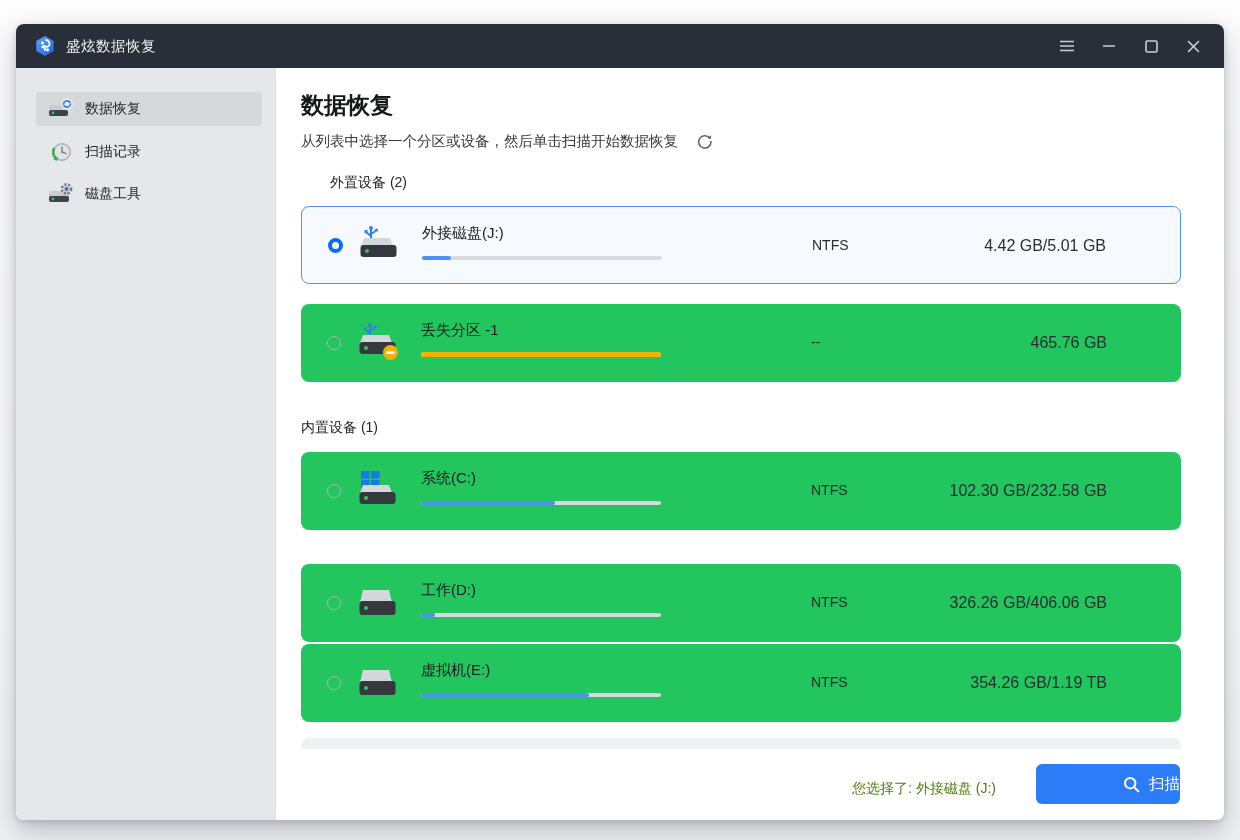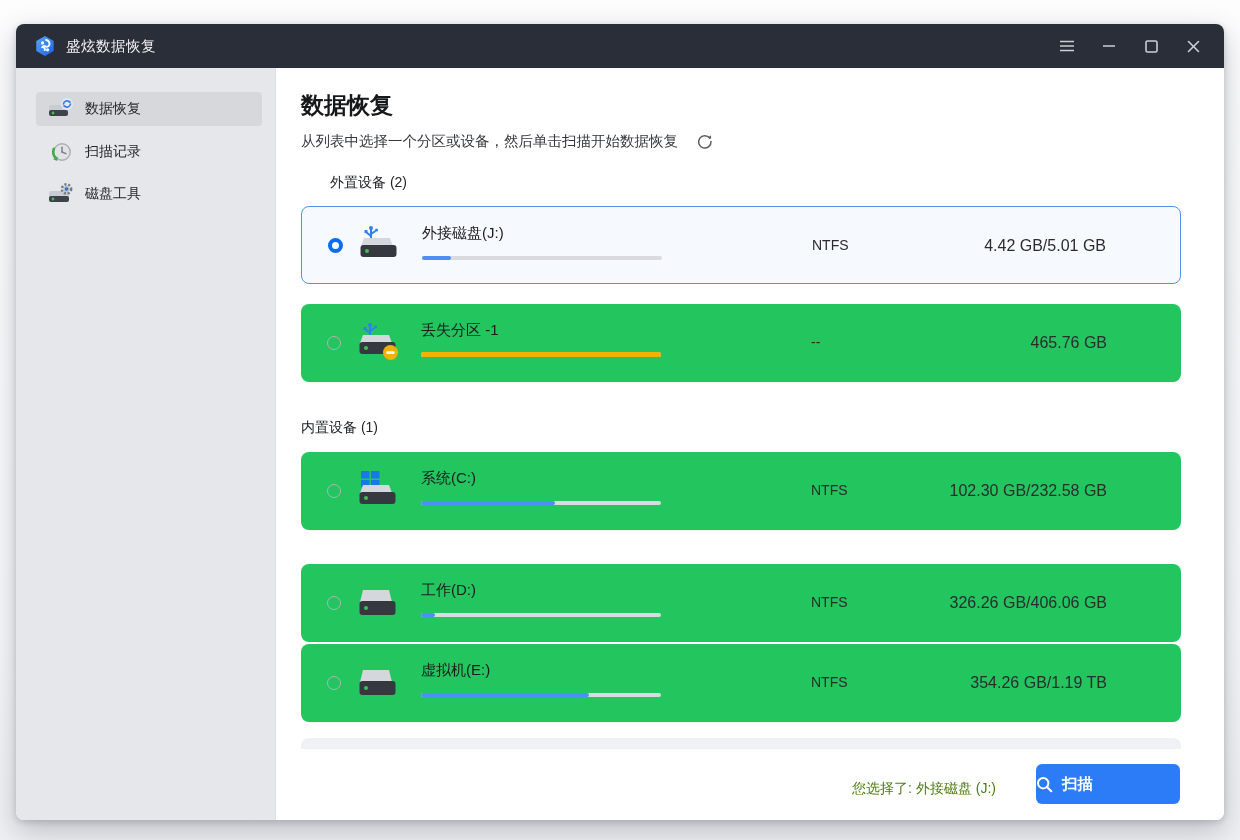--- a/index.html
+++ b/index.html
@@ -72,21 +72,21 @@
   .bar-track { position:absolute; left:120px; top:49px; width:240px; height:4px; border-radius:2px; background:#d9dbe0; }
   .bar-track.thick { height:5px; top:48px; border-radius:2.5px; }
   .bar-fill { height:100%; border-radius:inherit; }
   .dev-fs { position:absolute; left:510px; top:30px; font-size:14px; color:#2a2c30;text-align:right; }
   .dev-size { position:absolute; right:74px; top:30px; font-size:16px; color:#2a2c30; text-align:right; }
   
   .footer-sel { position:absolute; right:228px; top:712px; font-size:14px; color:#4d7c0f; }
   .scan-btn {
     position:absolute; right:44px; top:696px; width:144px; height:40px;
     background:#2b7cf6; border:none; border-radius:6px; cursor:pointer;
-    display:flex; align-items:center; justify-content:flex-start; gap:9px;font-weight:bold;
+    display:flex; align-items:center; justify-content:flex-end; gap:9px;
   }
   .scan-btn span { color:#ffffff; font-size:15.5px; }
 </style>
 </head>
 <body>
 
 <div class="app-window">
 
   <div class="titlebar">
     <svg class="app-logo" viewBox="0 0 24 24">

